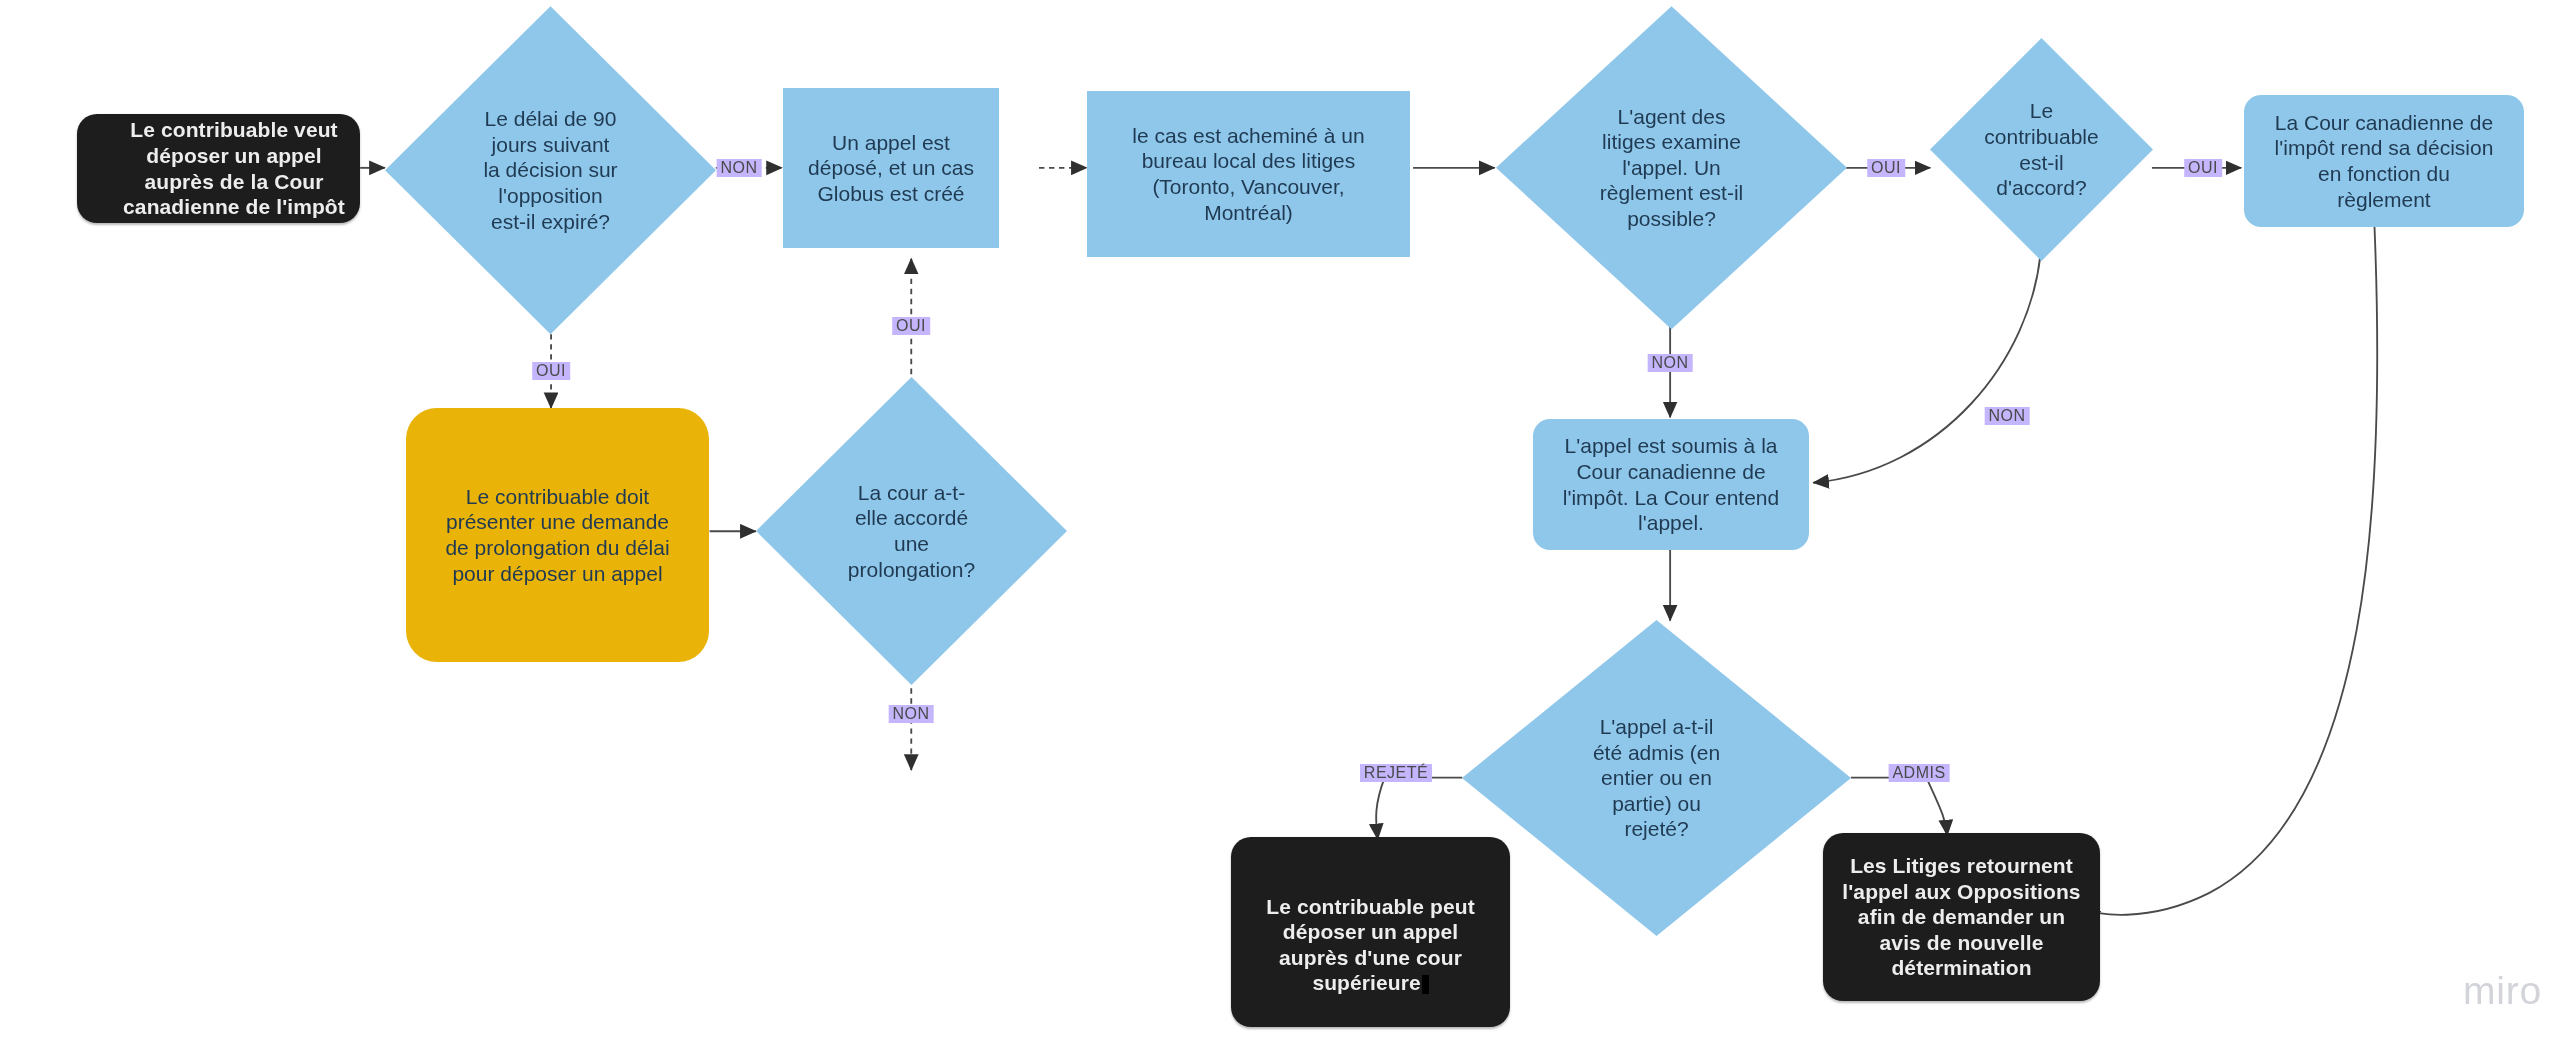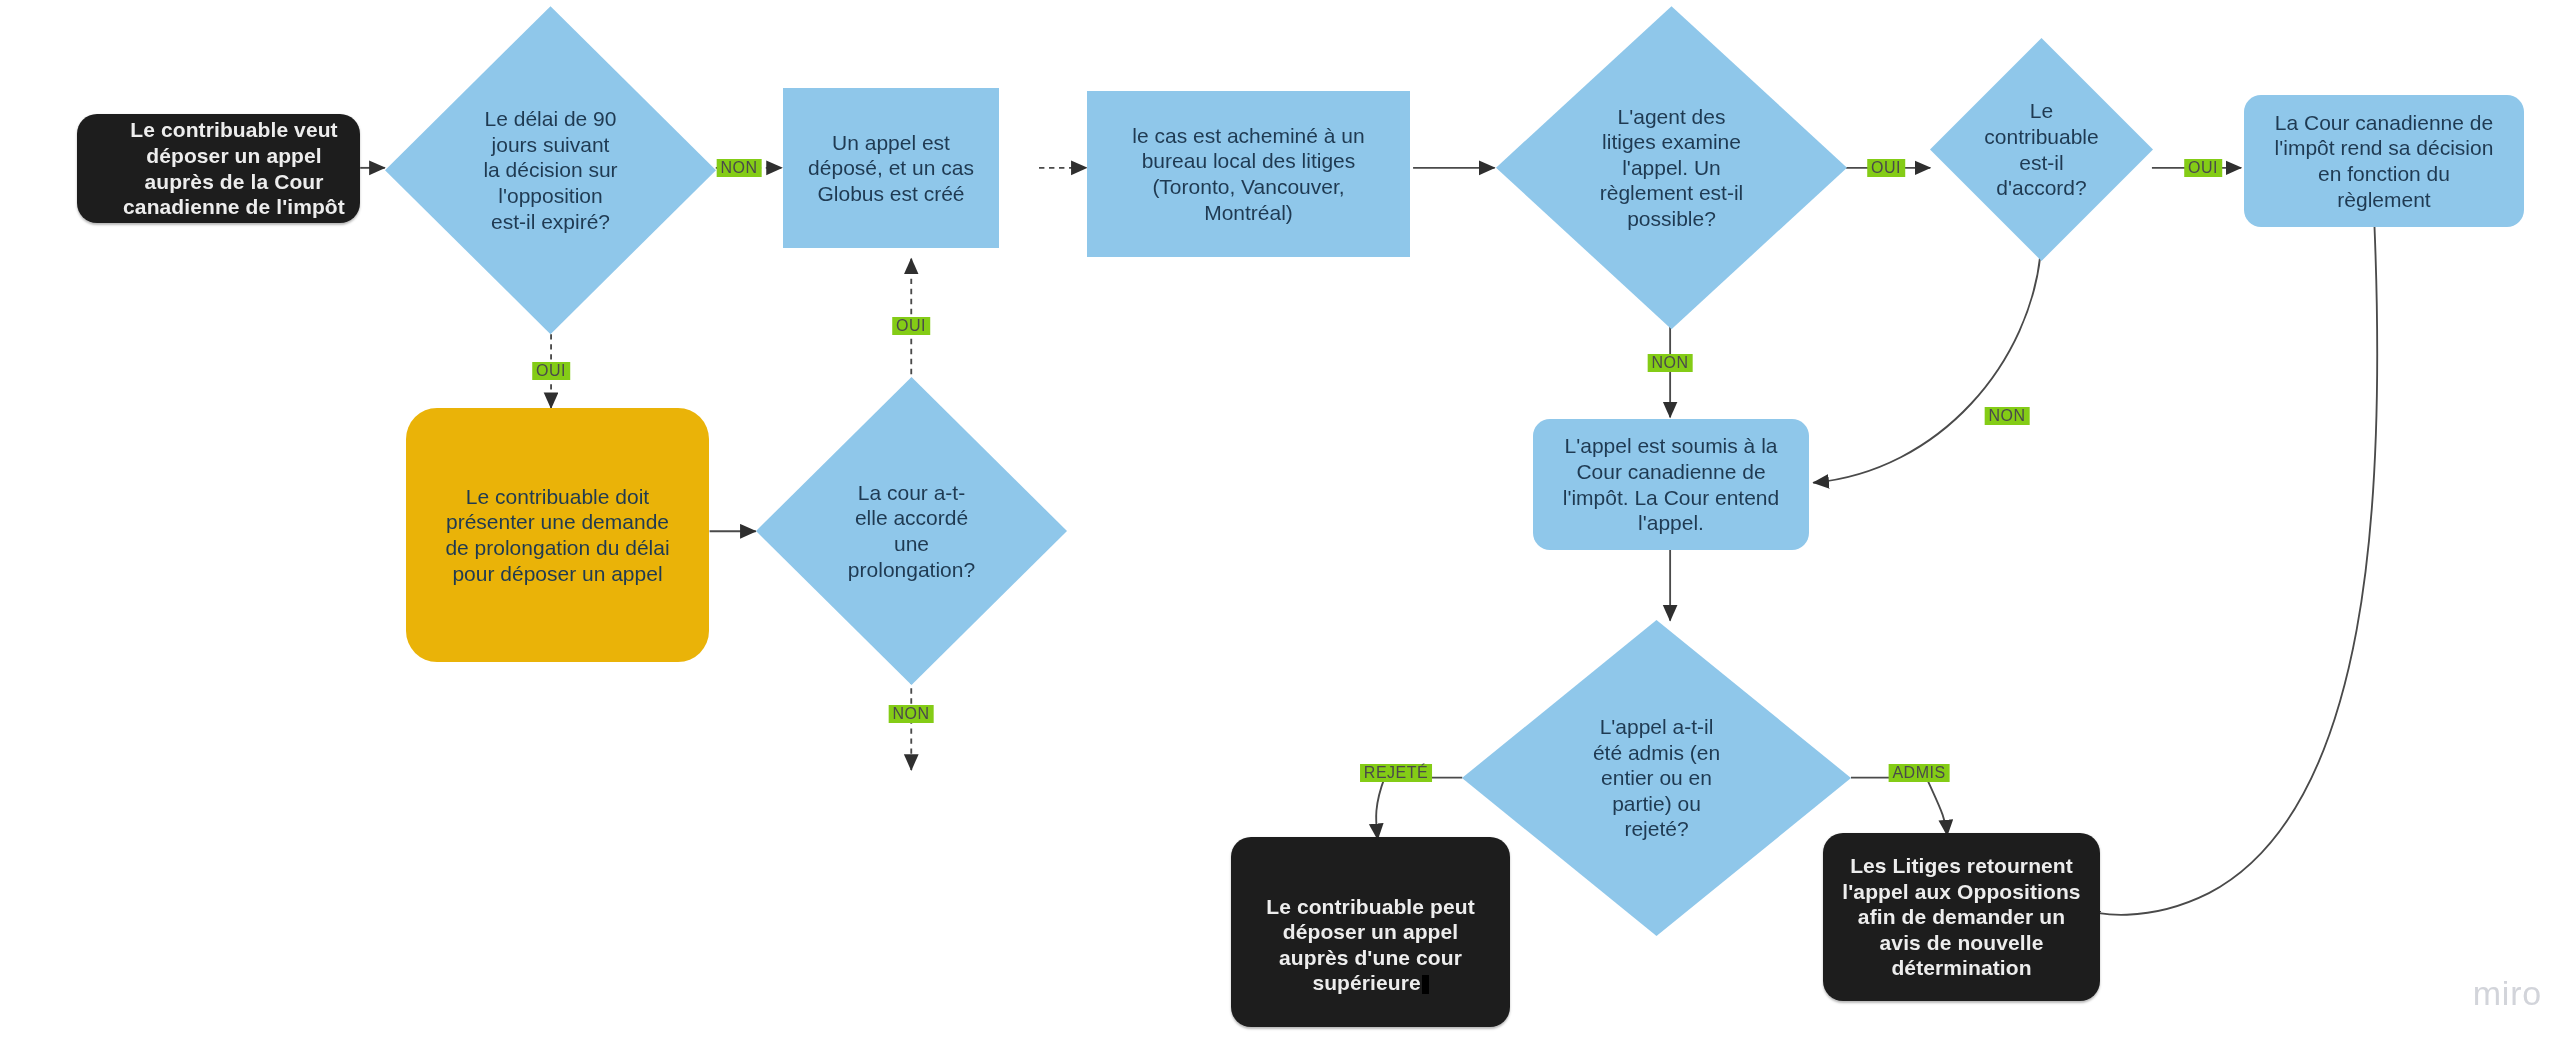--- a/index.html
+++ b/index.html
@@ -88,30 +88,30 @@
   }
   .n-dec .txt {
     position: relative;
     z-index: 1;
   }
   .edge-label {
     position: absolute;
     font-size: 16px;
     color: #4a4a4a;
     letter-spacing: 0.5px;
-    background: #84cc16;
+    background: #c4b5fd;
     padding: 0 3.8px;
     white-space: nowrap;
     transform: translate(-50%, -50%);
   }
   #watermark {
     position: absolute;
     right: 34px;
     bottom: 28px;
-    font-size: 34px;
+    font-size: 39px;
     color: #d2d4da;
     letter-spacing: 0.8px;
     font-family: "Liberation Sans", sans-serif;
   }
   .caret {
     display: inline-block;
     width: 7px;
     height: 19px;
     background: #000000;
     vertical-align: -3.8px;

